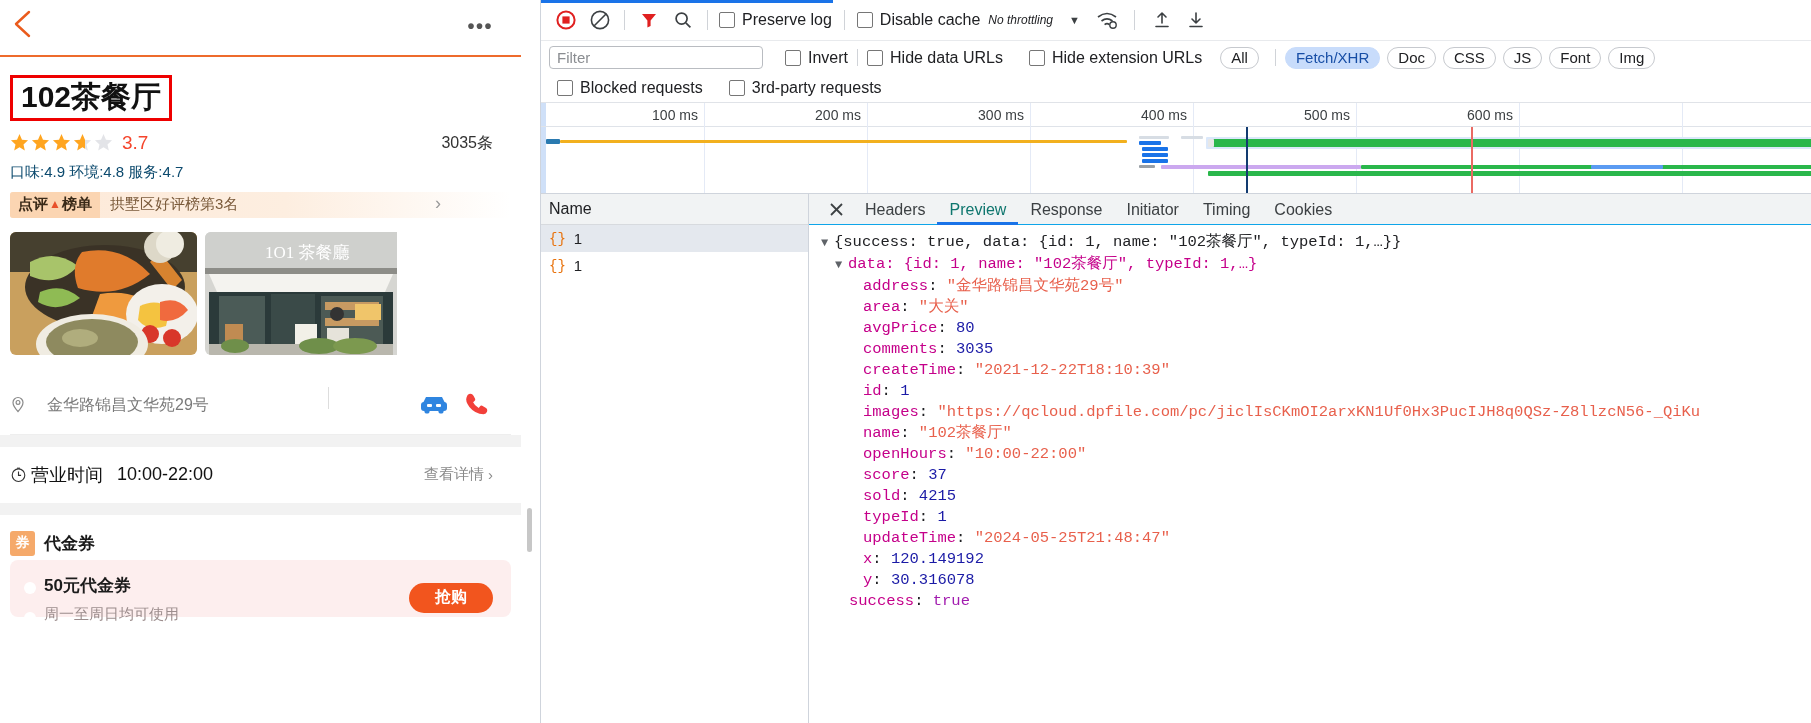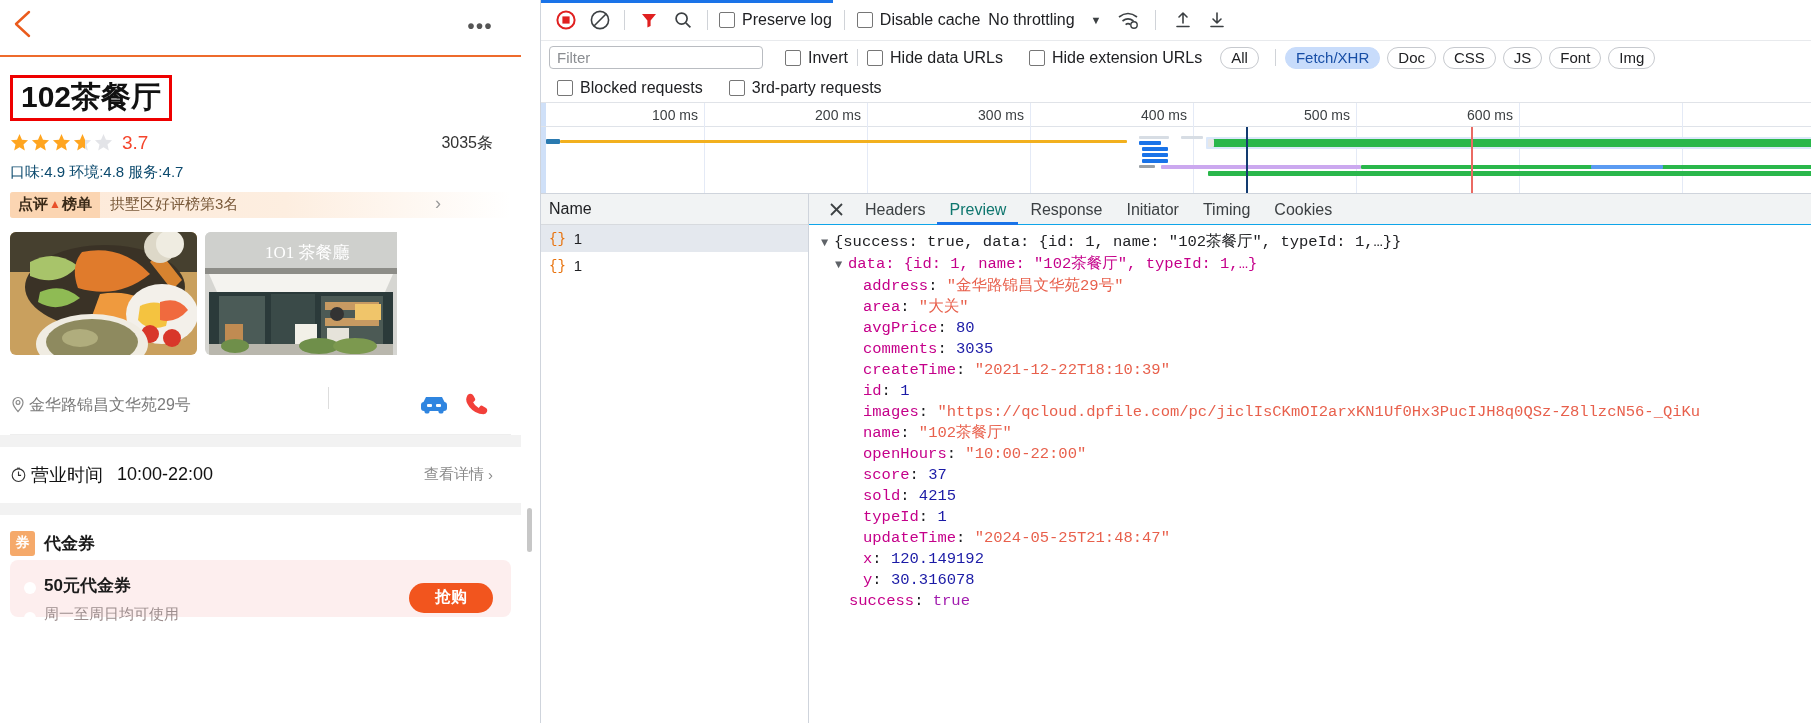--- a/index.html
+++ b/index.html
@@ -79,21 +79,21 @@
   .photo-row { display: flex; gap: 8px; margin-top: 14px; }
   .photo {
     width: 187px; height: 123px; border-radius: 6px; overflow: hidden; position: relative;
   }
   .photo.second { width: 228px; }
 
   .addr-row {
     margin-top: 22px; height: 58px; display: flex; align-items: center;
     position: relative; border-bottom: 1px solid #eee;
   }
-  .addr-text { color: #7a7a7a; font-size: 16px; display:flex; align-items:center; gap:3px;}
+  .addr-text { color: #7a7a7a; font-size: 16px; display:flex; align-items:center; gap:21px;}
   .addr-div { position:absolute; left: 318px; top: 10px; width:1px; height: 22px; background:#ddd;}
   .car-icon { position: absolute; right: 62px; top: 14px; }
   .phone-icon { position: absolute; right: 22px; top: 14px; }
 
   .gray-gap { height: 12px; background: #f2f2f2; margin: 0 -10px; }
 
   .hours-row {
     height: 56px; display: flex; align-items: center; position: relative;
     font-size: 18px; color: #111;
   }
@@ -146,21 +146,21 @@
     height: 41px; display: flex; align-items: center; gap: 0px;
     padding: 0 8px; border-bottom: 1px solid #e8eaed;
   }
   .tb-icon { width: 34px; height: 30px; display:flex;align-items:center;justify-content:center; cursor: pointer;}
   .tb-sep { width:1px; height:20px; background:#d0d3d8; margin:0 7px;}
   .cb { display:flex; align-items:center; gap:7px; font-size:16px; color:#202124; white-space:nowrap; }
   .box {
     width: 16px; height: 16px; border: 1.6px solid #767676; border-radius: 2px;
     background: #fff; display:inline-block; flex:0 0 16px;
   }
-  .throttle { font-size: 16px; margin-left: 8px; white-space: nowrap;}
+  .throttle { font-size: 12px; margin-left: 8px; white-space: nowrap; font-style: italic;}
   .caret { font-size: 11px; color:#3c4043; margin-left: 16px;}
 
   .dt-filterbar {
     height: 33px; display:flex; align-items:center; gap: 0; padding: 0 8px;
   }
   .filter-input {
     width: 214px; height: 23px; border: 1px solid #b9bcc1; border-radius: 4px;
     padding: 0 7px; font-size: 15px; color: #5f6368; background:#fff;
     font-family: "Liberation Sans", sans-serif;
     outline: none;

